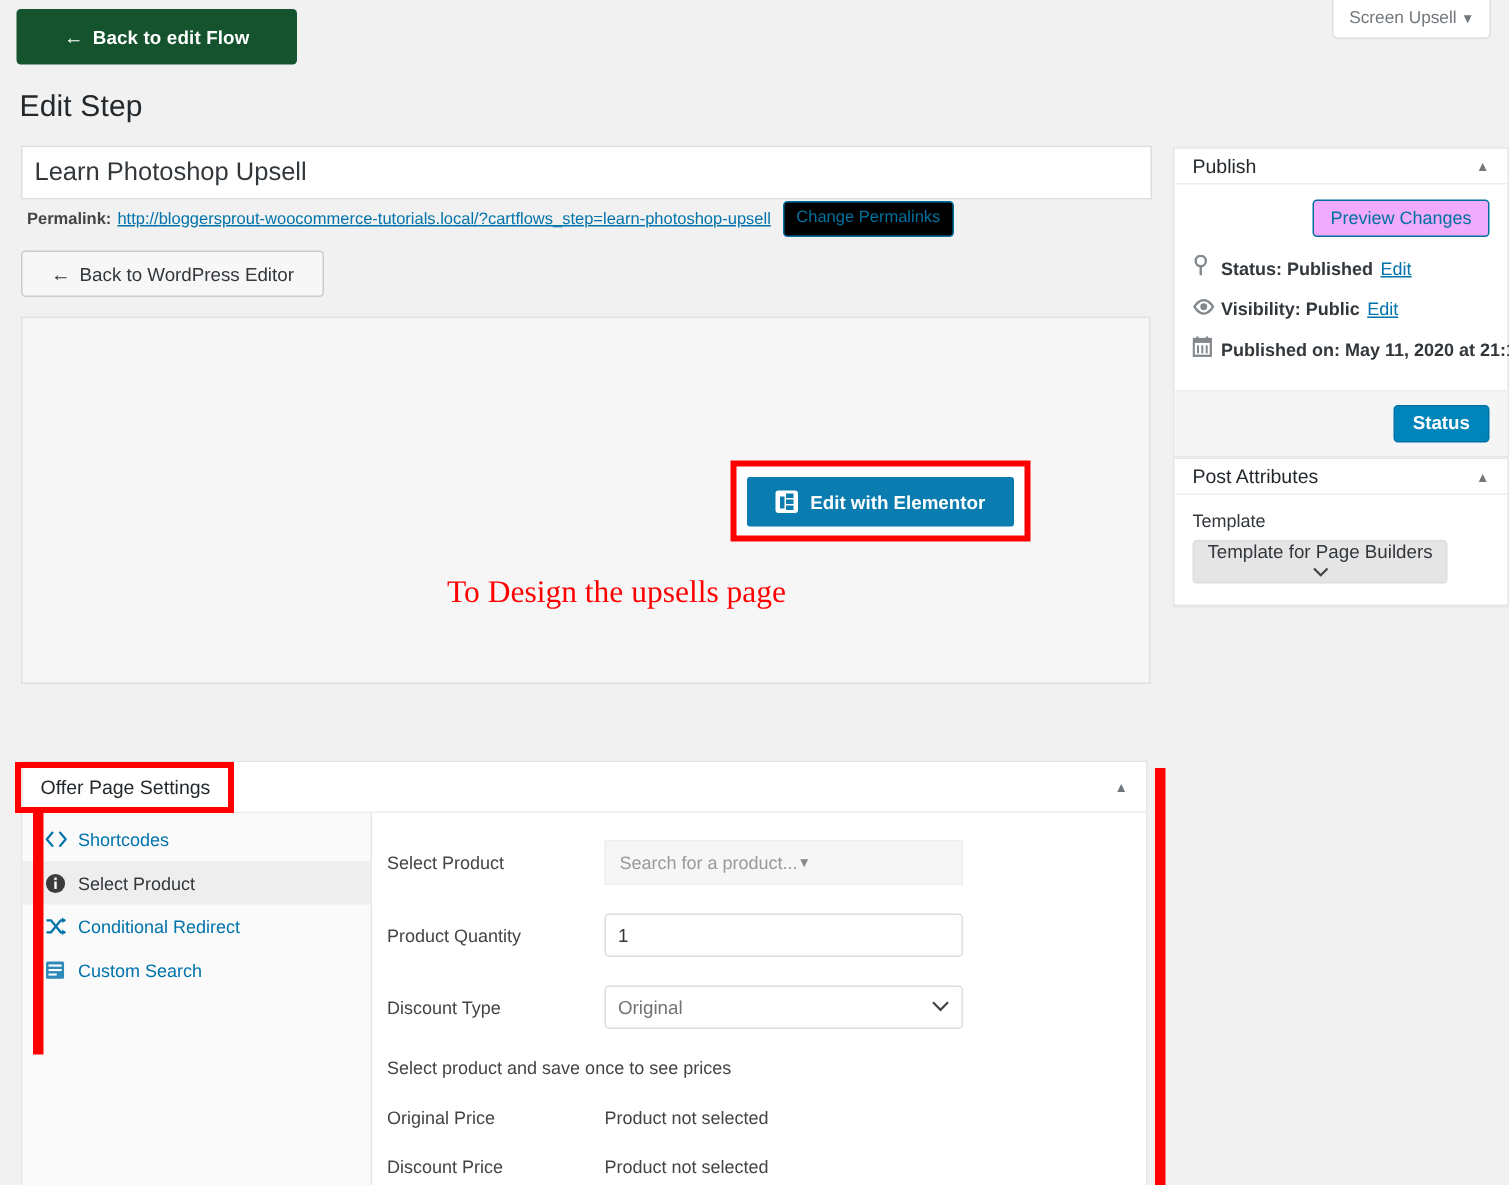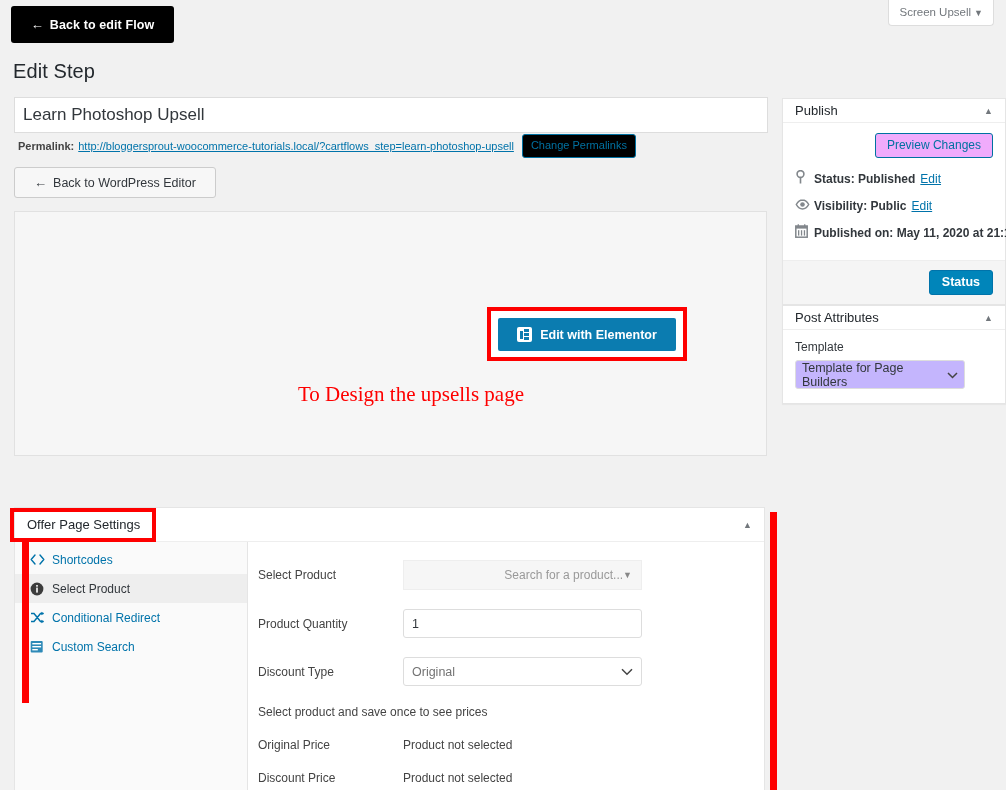--- a/index.html
+++ b/index.html
@@ -31,25 +31,25 @@
     color: #72777c;
     line-height: 1.4;
   }
   #screen-options-tab .caret { font-size: 9px; margin-left: 3px; }
 
   
   #back-to-flow {
     position: absolute;
     left: 11px;
     top: 6px;
-    background: #000000;
+    background: #14532d;
     color: #fff;
     border: none;
     border-radius: 3px;
-    width: 163px;
+    width: 187px;
     height: 37px;
     font-size: 12.5px;
     font-weight: bold;
     font-family: "Liberation Sans", sans-serif;
     cursor: pointer;
     letter-spacing: .1px;
   }
   #back-to-flow .arrow { margin-right: 6px; font-size: 13px; font-weight: normal;}
 
   
@@ -272,29 +272,30 @@
   }
 
   #attributes-box { left: 782px; top: 305px; width: 222px; }
   #attributes-inner { padding: 10px 12px 14px 12px; }
   #template-label { font-size: 12px; color: #32373c; margin-bottom: 6px; }
   #template-select {
     width: 156px;
     height: 27px;
     border: 1px solid #ddd;
     border-radius: 3px;
-    background: #c4b5fd;
+    background: #e5e5e5;
     font-family: "Liberation Sans", sans-serif;
     font-size: 12.5px;
     color: #32373c;
     padding: 0 6px;
     display: flex;
     align-items: center;
     justify-content: space-between;
     cursor: pointer;
+    flex-direction: column;
   }
   #template-select .chev { font-size: 11px; color: #555; }
 
   
   #offer-panel {
     position: absolute;
     left: 14px;
     top: 507px;
     width: 751px;
     height: 283px;
@@ -359,21 +360,21 @@
     color: #444;
     flex-shrink: 0;
   }
   .select2-box {
     width: 239px;
     height: 30px;
     background: #f6f6f6;
     border: 1px solid #eee;
     display: flex;
     align-items: center;
-    justify-content: flex-end;
+    justify-content: flex-start;
     padding: 0 9px;
     box-sizing: border-box;
     font-size: 12px;
     color: #999;
     cursor: text;
   }
   .select2-box .caret { font-size: 9px; color: #888; }
   .text-input {
     width: 239px;
     height: 29px;

